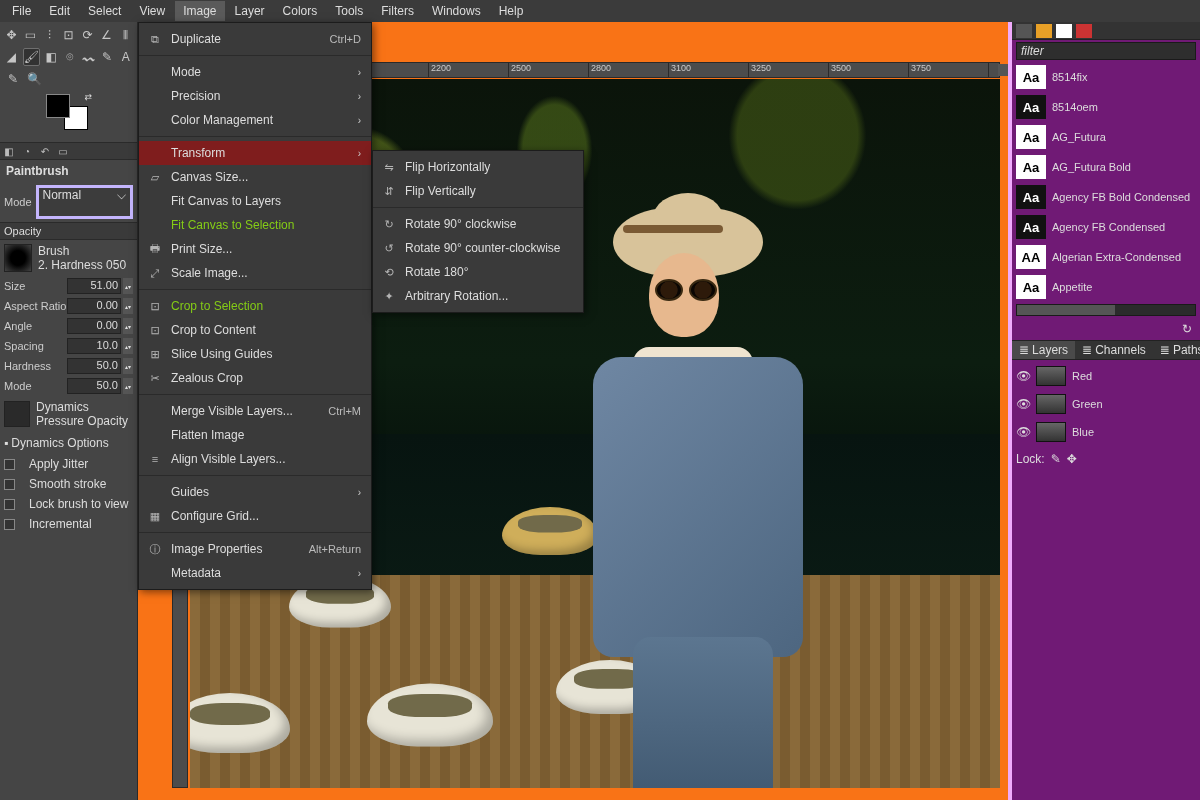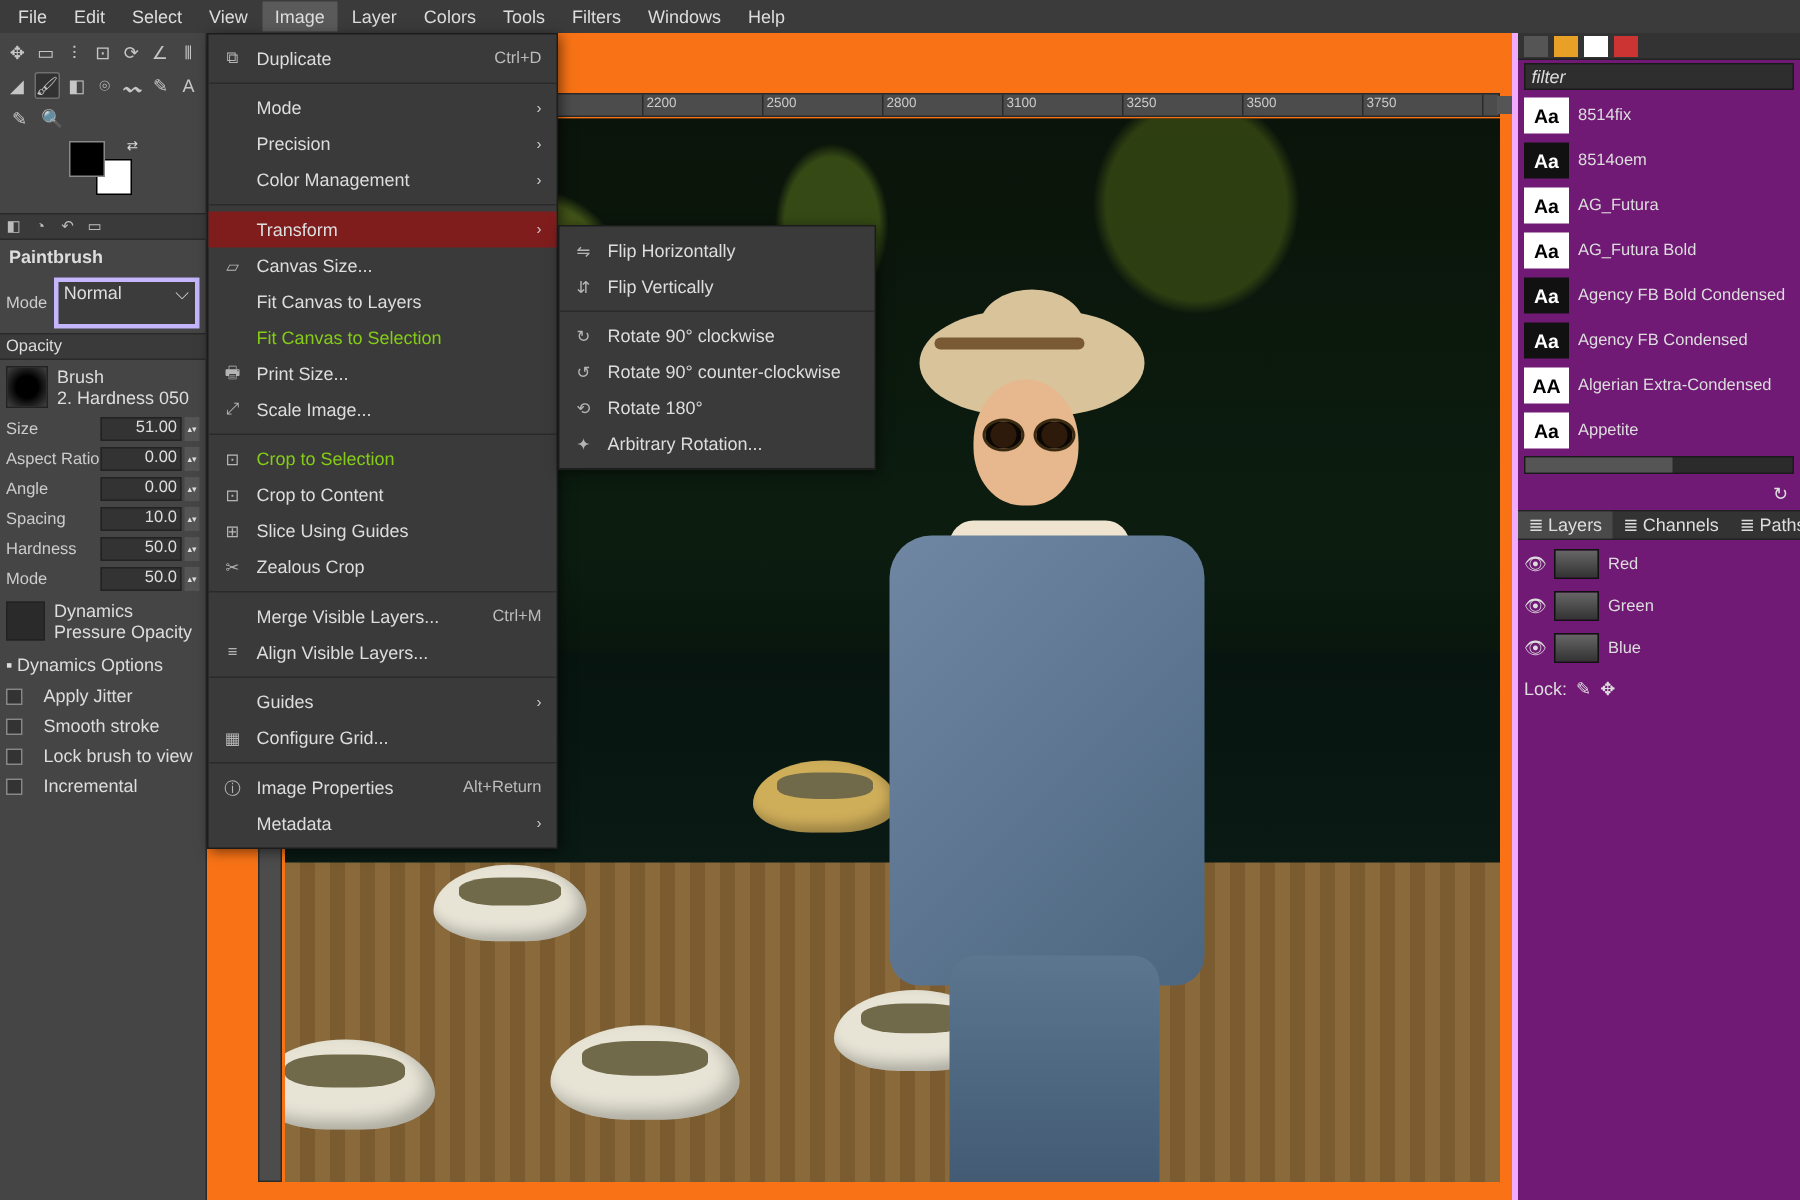--- a/index.html
+++ b/index.html
@@ -445,20 +445,24 @@
       <span class="micon">✂</span>
       <span class="mlabel">Zealous Crop</span>
     </div>
     <div class="sep"></div>
     <div class="mrow">
       <span class="micon"></span>
       <span class="mlabel">Merge Visible Layers...</span>
       <span class="maccel">Ctrl+M</span>
     </div>
     <div class="mrow">
+      <span class="micon"></span>
+      <span class="mlabel">Flatten Image</span>
+    </div>
+    <div class="mrow">
       <span class="micon">≡</span>
       <span class="mlabel">Align Visible Layers...</span>
     </div>
     <div class="sep"></div>
     <div class="mrow">
       <span class="micon"></span>
       <span class="mlabel">Guides</span>
       <span class="marrow">›</span>
     </div>
     <div class="mrow">

